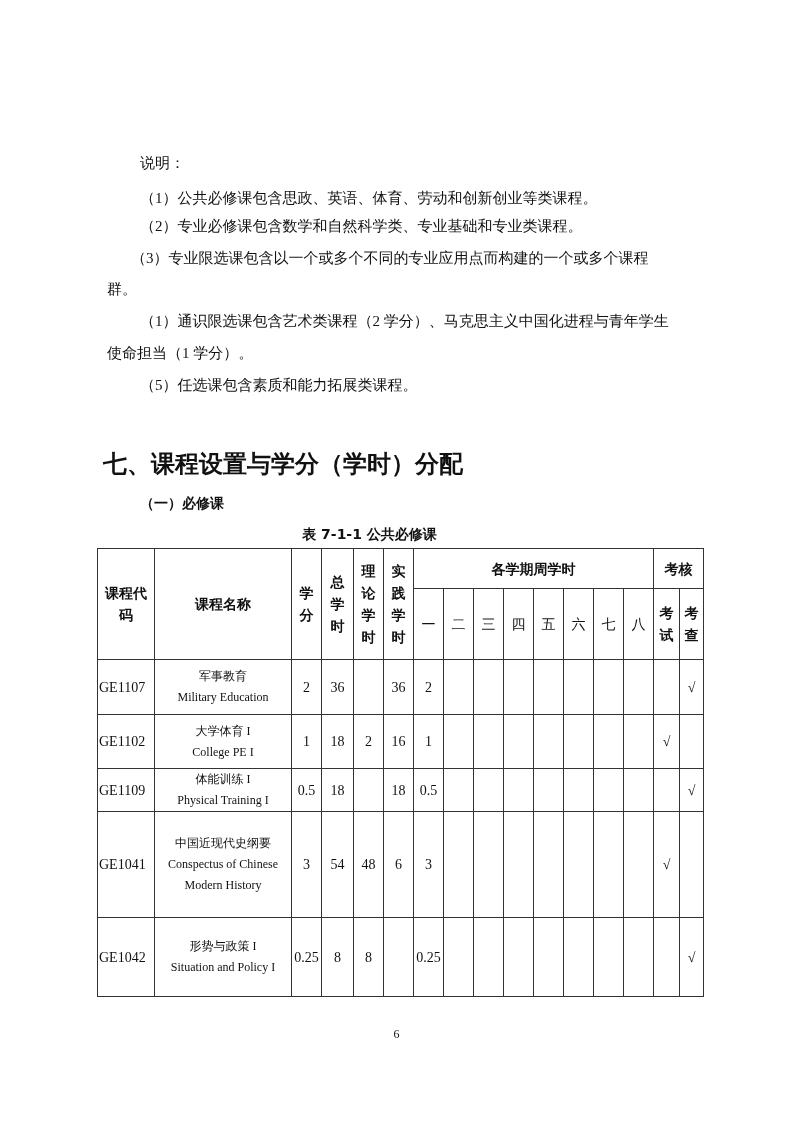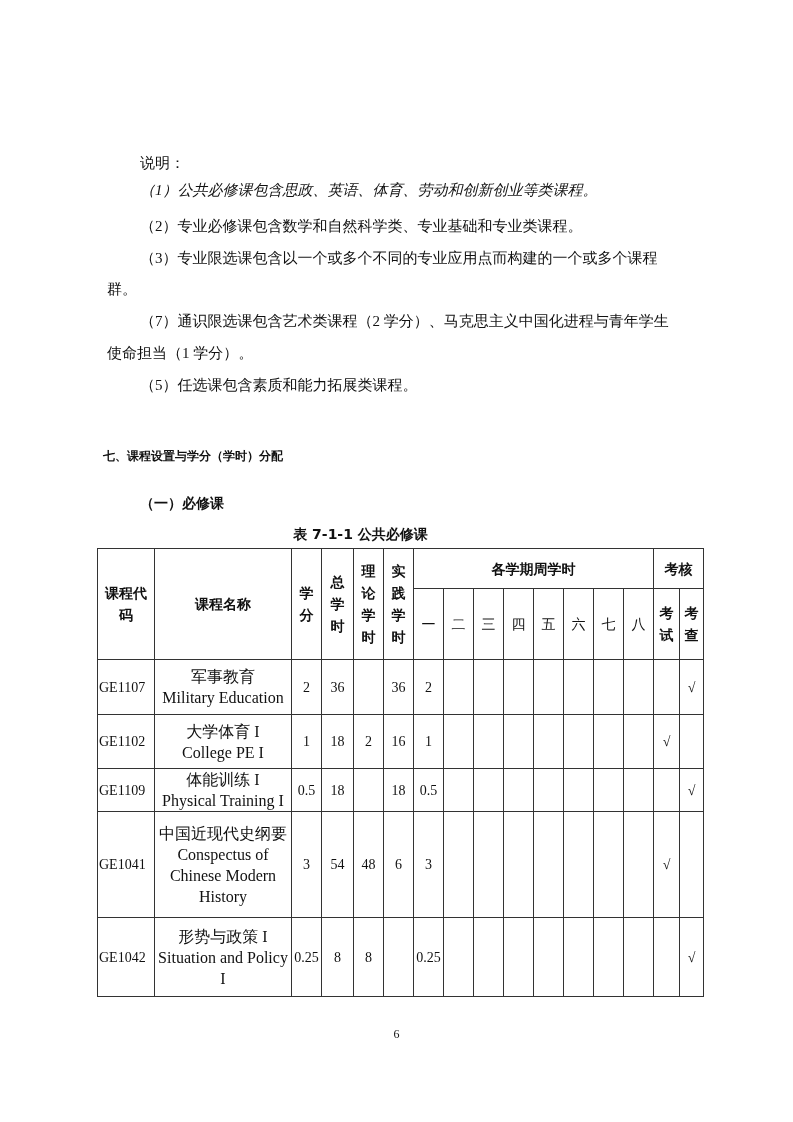--- a/index.html
+++ b/index.html
@@ -1,36 +1,36 @@
 <!DOCTYPE html>
 <html><head>
 <meta charset="utf-8">
 <style>
   html, body { margin:0; padding:0; background:#fff; }
   body { width:793px; height:1122px; position:relative; font-family:"Liberation Serif","DejaVu Serif",serif; color:#111; }
   .p { position:absolute; font-size:15px; line-height:20px; white-space:nowrap; }
-  .h1 { position:absolute; left:103px; top:448px; font-family:"DejaVu Sans","Liberation Sans",sans-serif; font-weight:bold; font-size:12px; }
+  .h1 { position:absolute; left:103px; top:448px; font-family:"DejaVu Sans","Liberation Sans",sans-serif; font-weight:bold; font-size:24px; }
   .h2 { position:absolute; left:140px; top:495px; font-family:"DejaVu Sans","Liberation Sans",sans-serif; font-weight:bold; font-size:14px; }
-  .cap { position:absolute; left:3px; width:715px; top:526px; text-align:center; font-family:"DejaVu Sans","Liberation Sans",sans-serif; font-weight:bold; font-size:14px; }
+  .cap { position:absolute; left:12px; width:715px; top:526px; text-align:center; font-family:"DejaVu Sans","Liberation Sans",sans-serif; font-weight:bold; font-size:14px; }
   table { position:absolute; left:97px; top:548px; border-collapse:collapse; table-layout:fixed; }
   td, th { border:1px solid #333; padding:0; text-align:center; vertical-align:middle; font-size:14px; line-height:19px; }
   th { font-family:"DejaVu Sans","Liberation Sans",sans-serif; font-weight:bold; font-size:14px; line-height:22px; }
-  .name { font-size:16px; line-height:21px; }
+  .name { font-size:12px; line-height:21px; }
   .code { font-size:14px; text-align:left; padding-left:1px; }
   .pg { position:absolute; left:0; width:793px; top:1027px; text-align:center; font-size:12px; }
 </style>
 </head>
 <body>
 
 <div class="p" style="left:140px;top:153px;">说明：</div>
-<div class="p" style="left:140px;top:180px;font-style:italic;">（1）公共必修课包含思政、英语、体育、劳动和创新创业等类课程。</div>
+<div class="p" style="left:140px;top:188px;">（1）公共必修课包含思政、英语、体育、劳动和创新创业等类课程。</div>
 <div class="p" style="left:140px;top:216px;">（2）专业必修课包含数学和自然科学类、专业基础和专业类课程。</div>
-<div class="p" style="left:140px;top:248px;font-family:Liberation Serif, serif;">（3）专业限选课包含以一个或多个不同的专业应用点而构建的一个或多个课程</div>
+<div class="p" style="left:131px;top:248px;font-family:Liberation Serif, serif;">（3）专业限选课包含以一个或多个不同的专业应用点而构建的一个或多个课程</div>
 <div class="p" style="left:107px;top:279px;">群。</div>
-<div class="p" style="left:140px;top:311px;">（7）通识限选课包含艺术类课程（2 学分）、马克思主义中国化进程与青年学生</div>
+<div class="p" style="left:140px;top:311px;">（1）通识限选课包含艺术类课程（2 学分）、马克思主义中国化进程与青年学生</div>
 <div class="p" style="left:107px;top:343px;">使命担当（1 学分）。</div>
 <div class="p" style="left:140px;top:375px;">（5）任选课包含素质和能力拓展类课程。</div>
 
 <div class="h1">七、课程设置与学分（学时）分配</div>
 <div class="h2">（一）必修课</div>
 <div class="cap">表 7-1-1  公共必修课</div>
 
 <table>
   <colgroup>
     <col style="width:57px">

